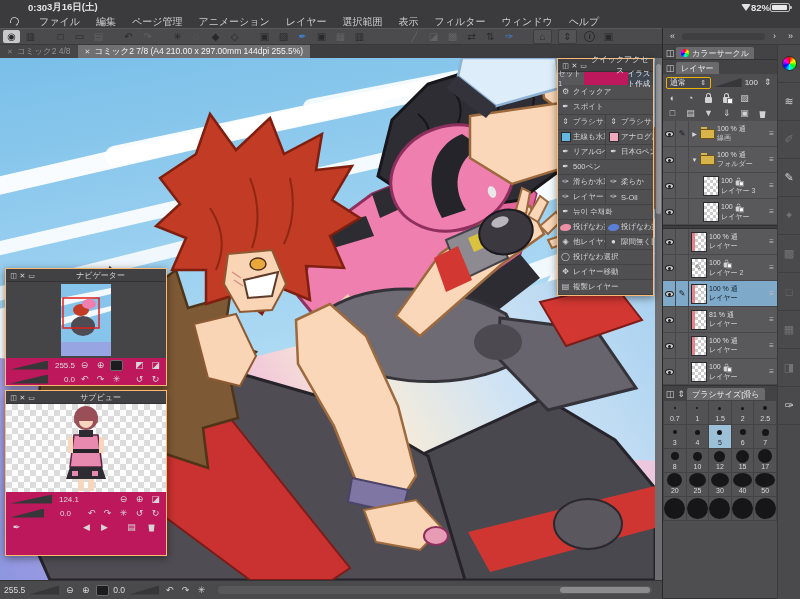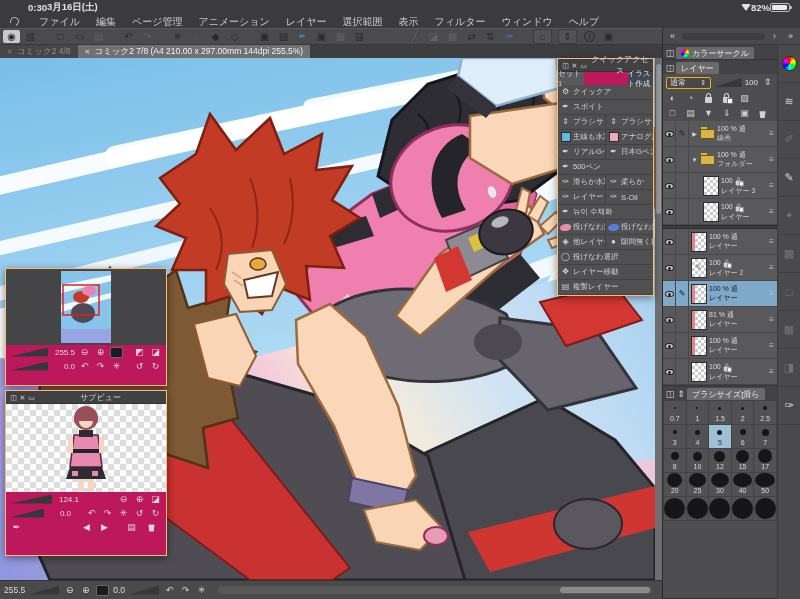--- a/index.html
+++ b/index.html
@@ -376,20 +376,24 @@
         <span class="cicon">↶</span>
         <span class="cicon">↷</span>
         <span class="cicon">✳</span>
       </span>
     <span class="hscroll">
         <span class="hthumb"></span>
       </span>
   </div>
 
   <div class="fpanel navigator">
+    <div class="ptitle">
+      <span><span class="cicon">◫</span><span class="cicon">✕</span><span class="cicon">▭</span></span>
+      <span class="ttl">ナビゲーター</span>
+    </div>
     <div class="nav-body">
       <svg width="50" height="72" viewBox="0 0 50 72">
         <rect width="50" height="72" fill="#86c4ec"></rect>
         <path d="M0,14 L50,4 L50,10 L0,22 Z M0,34 L50,22 L50,27 L0,41 Z" fill="#fff" opacity=".9"></path>
         <ellipse cx="20" cy="26" rx="8" ry="6" fill="#c23b24"></ellipse>
         <ellipse cx="28" cy="20" rx="7" ry="5" fill="#ee7fae"></ellipse>
         <ellipse cx="22" cy="42" rx="12" ry="10" fill="#4e4c52"></ellipse>
         <rect x="0" y="58" width="50" height="14" fill="#9aa0e0" opacity=".85"></rect>
         <rect x="2" y="14" width="36" height="30" fill="none" stroke="#e02020" stroke-width="1.5"></rect>
       </svg>

